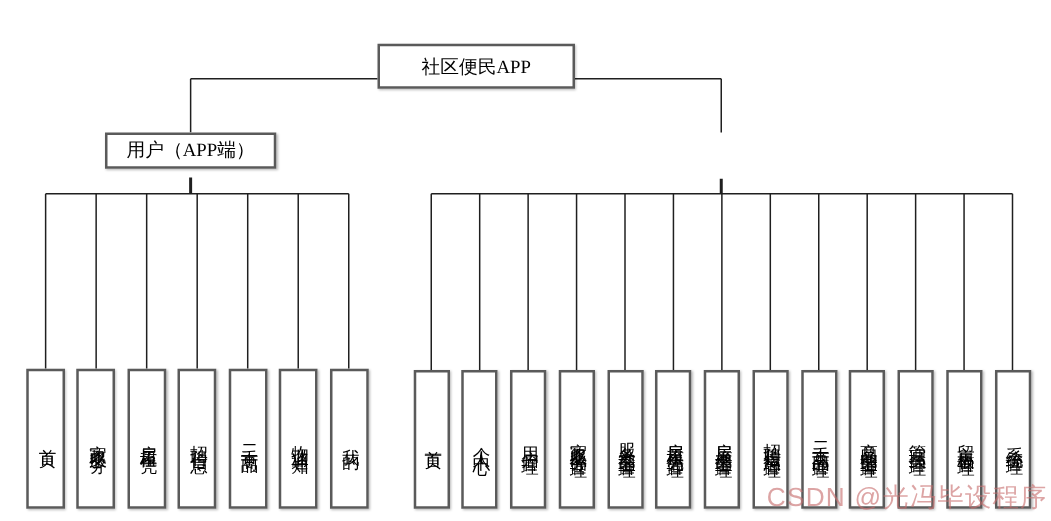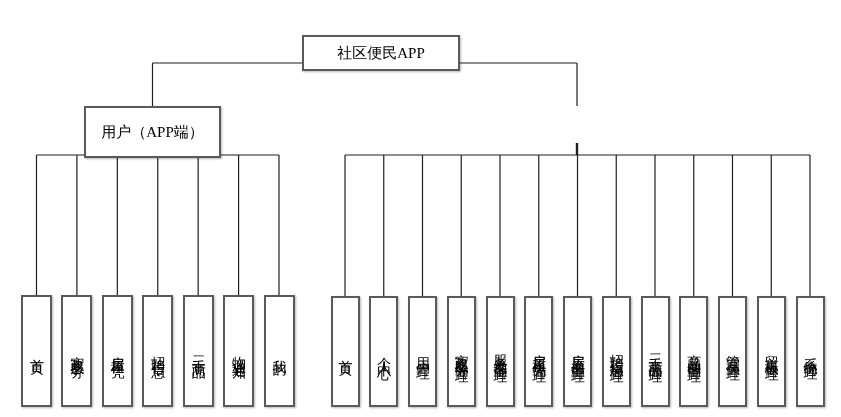--- a/index.html
+++ b/index.html
@@ -23,21 +23,21 @@
     background:var(--box-fill);
     border:2px solid var(--box-border);
     box-shadow:1px 1px 2px rgba(0,0,0,0.28);
     box-sizing:border-box;
     display:flex;align-items:center;justify-content:center;
     color:var(--text-color);
     font-size:15px;
     white-space:nowrap;
   }
   .node.root{left:302px;top:14px;width:158px;height:36px;margin-top:21px;}
-  .node.branch0{left:84px;top:106px;width:137px;height:52px;text-align:right;}
+  .node.branch0{left:84px;top:106px;width:137px;height:29px;text-align:right;}
   .node.branch1{left:508px;top:106px;width:138px;height:37px;}
   .node.leaf{
     writing-mode:vertical-rl;
     text-orientation:upright;
     font-size:14px;
     letter-spacing:3px;
     line-height:1;
     white-space:normal;
   }
   .watermark{
@@ -107,13 +107,14 @@
       <div class="node leaf" style="left: 524.25px; top: 296px; width: 29px; height: 111px;">房屋租凭管理</div>
       <div class="node leaf" style="left: 563px; top: 296px; width: 29px; height: 111px;">房屋类型管理</div>
       <div class="node leaf" style="left: 601.75px; top: 296px; width: 29px; height: 111px;">招聘信息管理</div>
       <div class="node leaf" style="left: 640.5px; top: 296px; width: 29px; height: 111px;">二手商品管理</div>
       <div class="node leaf" style="left: 679.25px; top: 296px; width: 29px; height: 111px;">商品类型管理</div>
       <div class="node leaf" style="left: 718px; top: 296px; width: 29px; height: 111px;">管理员管理</div>
       <div class="node leaf" style="left: 756.75px; top: 296px; width: 29px; height: 111px;">留言板管理</div>
       <div class="node leaf" style="left: 795.5px; top: 296px; width: 29px; height: 111px;">系统管理</div>
     </div>
 
+  <div class="watermark" style="color: rgb(200, 110, 110);">CSDN @光冯毕设程序</div>
 </div>
 
 </body></html>

